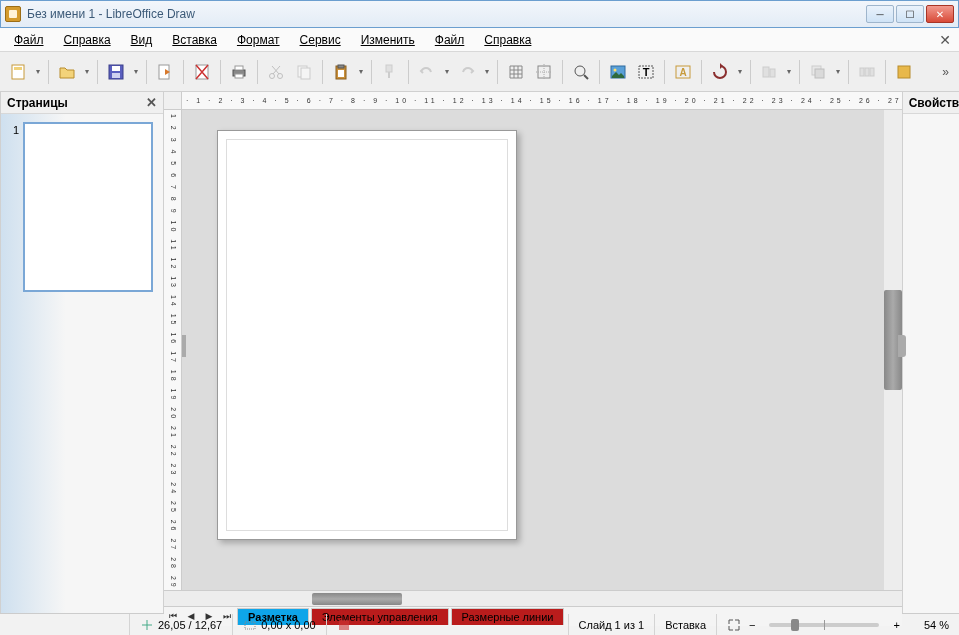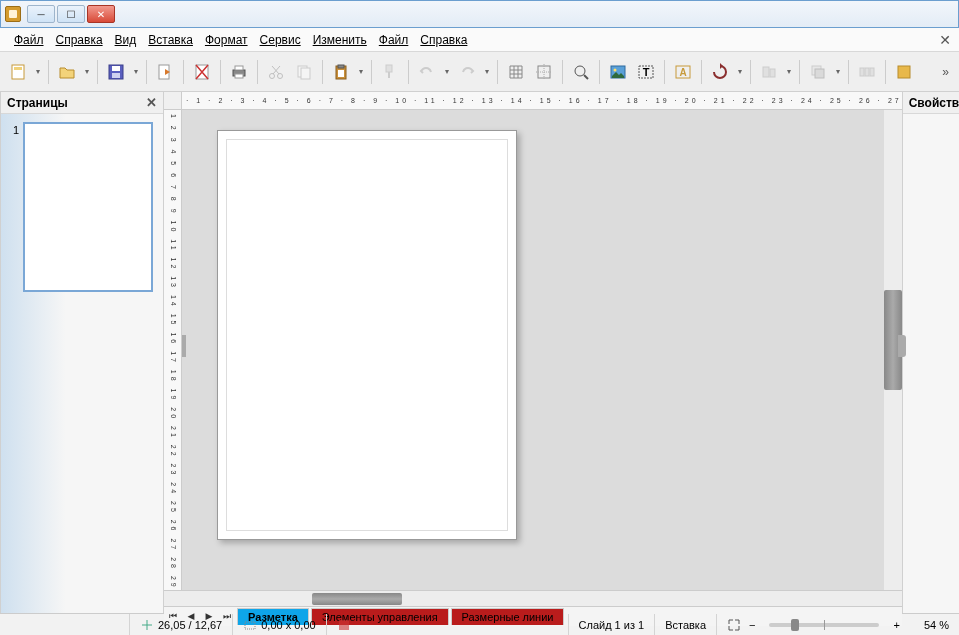--- a/index.html
+++ b/index.html
@@ -8,21 +8,21 @@
 
 .titlebar { height: 28px; background: linear-gradient(#f2f6fb,#e3ecf6); border: 1px solid #6b9ecf; display: flex; align-items: center; padding: 0 4px; position: relative; }
 .titlebar .app-icon { width: 16px; height: 16px; background: #d49b2e; border: 1px solid #9c6d15; margin-right: 6px; border-radius: 2px; position:relative;}
 .titlebar .app-icon::after{content:"";position:absolute;top:3px;left:3px;right:3px;bottom:3px;background:#fff3d8;border-radius:1px;}
 .titlebar .title { color: #3c5a78; font-size: 12px; flex:1;}
 .win-btns { display:flex; gap:2px; }
 .win-btn { width:28px; height:18px; border:1px solid #9eb5cc; background:linear-gradient(#eaf2fb,#cfe3f6); border-radius:2px; display:flex; align-items:center; justify-content:center; font-size:10px; color:#2b2b2b;}
 .win-btn.close { background:linear-gradient(#f29a8f,#d84a38); color:#fff; border-color:#a83426;}
 
 
-.menubar { height: 24px; background:#fafafa; border-bottom:1px solid #d8d8d8; display:flex; align-items:center; padding:0 8px; gap:0; position:relative;}
+.menubar { height: 24px; background:#fafafa; border-bottom:1px solid #d8d8d8; display:flex; align-items:center; padding:0 8px; gap:8px; position:relative;}
 .menubar .menu-item { padding:2px 6px; cursor:default; }
 .menubar .menu-item span.ul { text-decoration: underline; }
 .menubar .close-doc { position:absolute; right:8px; font-size:14px; color:#555; }
 
 
 .toolbar { height:40px; background:#efefef; border-bottom:1px solid #d0d0d0; display:flex; align-items:center; padding:0 6px; gap:4px; overflow:hidden;}
 .tb-btn { width:24px; height:24px; border:1px solid transparent; border-radius:3px; display:flex; align-items:center; justify-content:center; position:relative; }
 .tb-sep { width:1px; height:24px; background:#ccc; margin:0 2px;}
 .tb-dd { width:8px; display:flex; align-items:center; justify-content:center; color:#666; font-size:8px;}
 .tb-more { margin-left:auto; font-size:12px; color:#555; padding: 0 4px;}
@@ -82,20 +82,21 @@
 .sb-icon { width:14px; height:14px; display:inline-flex; align-items:center; justify-content:center;}
 
 
 svg { display:block; }
 </style>
 </head>
 <body>
 
 <div class="titlebar">
   <div class="app-icon"></div>
+  <div class="title">Без имени 1 - LibreOffice Draw</div>
   <div class="win-btns">
     <div class="win-btn">─</div>
     <div class="win-btn">☐</div>
     <div class="win-btn close">✕</div>
   </div>
 </div>
 
 <div class="menubar">
   <div class="menu-item"><span class="ul">Файл</span></div>
   <div class="menu-item"><span class="ul">Справка</span></div>

